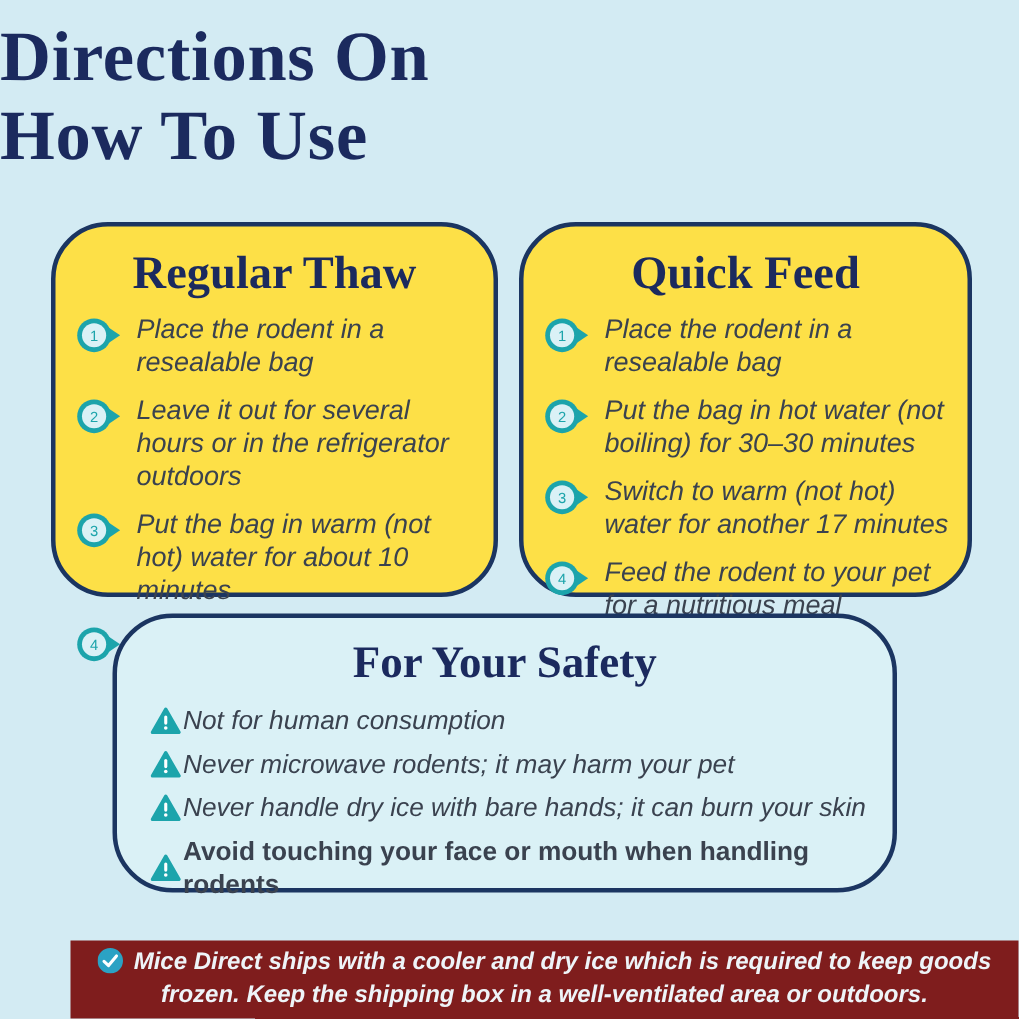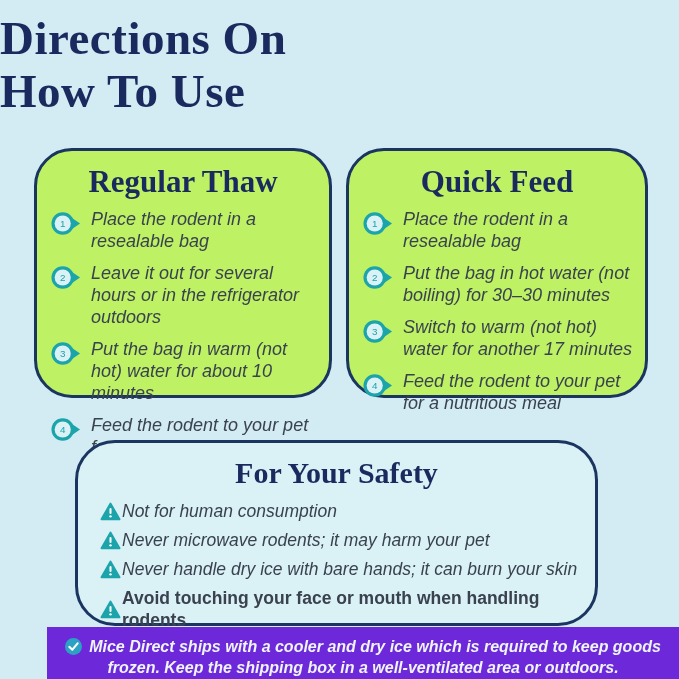--- a/index.html
+++ b/index.html
@@ -11,55 +11,55 @@
   .page-title {
     position:absolute; top:12px; left:0; right:0;
     text-align:left;
     font-family:"Liberation Serif", serif;
     font-weight:700; font-size:47px; line-height:1.12;
     color:#1b2a5e; letter-spacing:0.5px;
     margin:0;
   }
   .card {
     position:absolute; top:148px; height:250px;
-    background:#bef264; border:3px solid #1b3561; border-radius:38px;
+    background:#fde047; border:3px solid #1b3561; border-radius:38px;
     box-sizing:border-box;
   }
   .card.left  { left:34px;  width:298px; }
   .card.right { left:346px; width:302px; }
   .card h2 {
     margin:13px 0 9px; text-align:center;
     font-family:"Liberation Serif", serif;
     font-weight:700; font-size:31px; color:#1b2a5e;
   }
   .steps { padding:0 6px 0 14px; }
   .step { display:flex; gap:10px; align-items:flex-start; margin-bottom:10px; }
   .step svg { flex:0 0 auto; margin-top:2px; }
   .step p {
     margin:0; font-style:italic; font-size:18px; line-height:1.22;
     color:#3a424f;
   }
   .safety {
-    position:absolute; left:75px; top:440px; width:523px; height:186px;
+    position:absolute; left:75px; top:409px; width:523px; height:186px;
     background:#daf1f6; border:3px solid #1b3561; border-radius:40px;
     box-sizing:border-box;
   }
   .safety h2 {
     margin:13px 0 11px; text-align:center;
     font-family:"Liberation Serif", serif;
     font-weight:700; font-size:30px; color:#1b2a5e;
   }
   .safety-item { display:flex; gap:1px; align-items:center; margin:0 14px 7px 22px; }
   .safety-item svg { flex:0 0 auto; }
   .safety-item p { margin:0; font-style:italic; font-size:17.5px; color:#3a424f; line-height:1.25; }
   .safety-item.upright p { font-style:normal;font-weight:bold; }
   .footer {
     position:absolute; left:0; right:0; top:627px; bottom:0;
-    background:#6d28d9;
-    display:flex; align-items:flex-end; justify-content:center;margin-left:47px;
+    background:#7f1d1d;
+    display:flex; align-items:center; justify-content:center;margin-left:47px;
   }
   .footer p {
     margin:0; max-width:600px; text-align:center;
     color:#eef4f8; font-style:italic; font-weight:700;
     font-size:16px; line-height:1.35;
   }
   .check-wrap { vertical-align:-3px; margin-right:7px; }
 </style>
 </head>
 <body>

